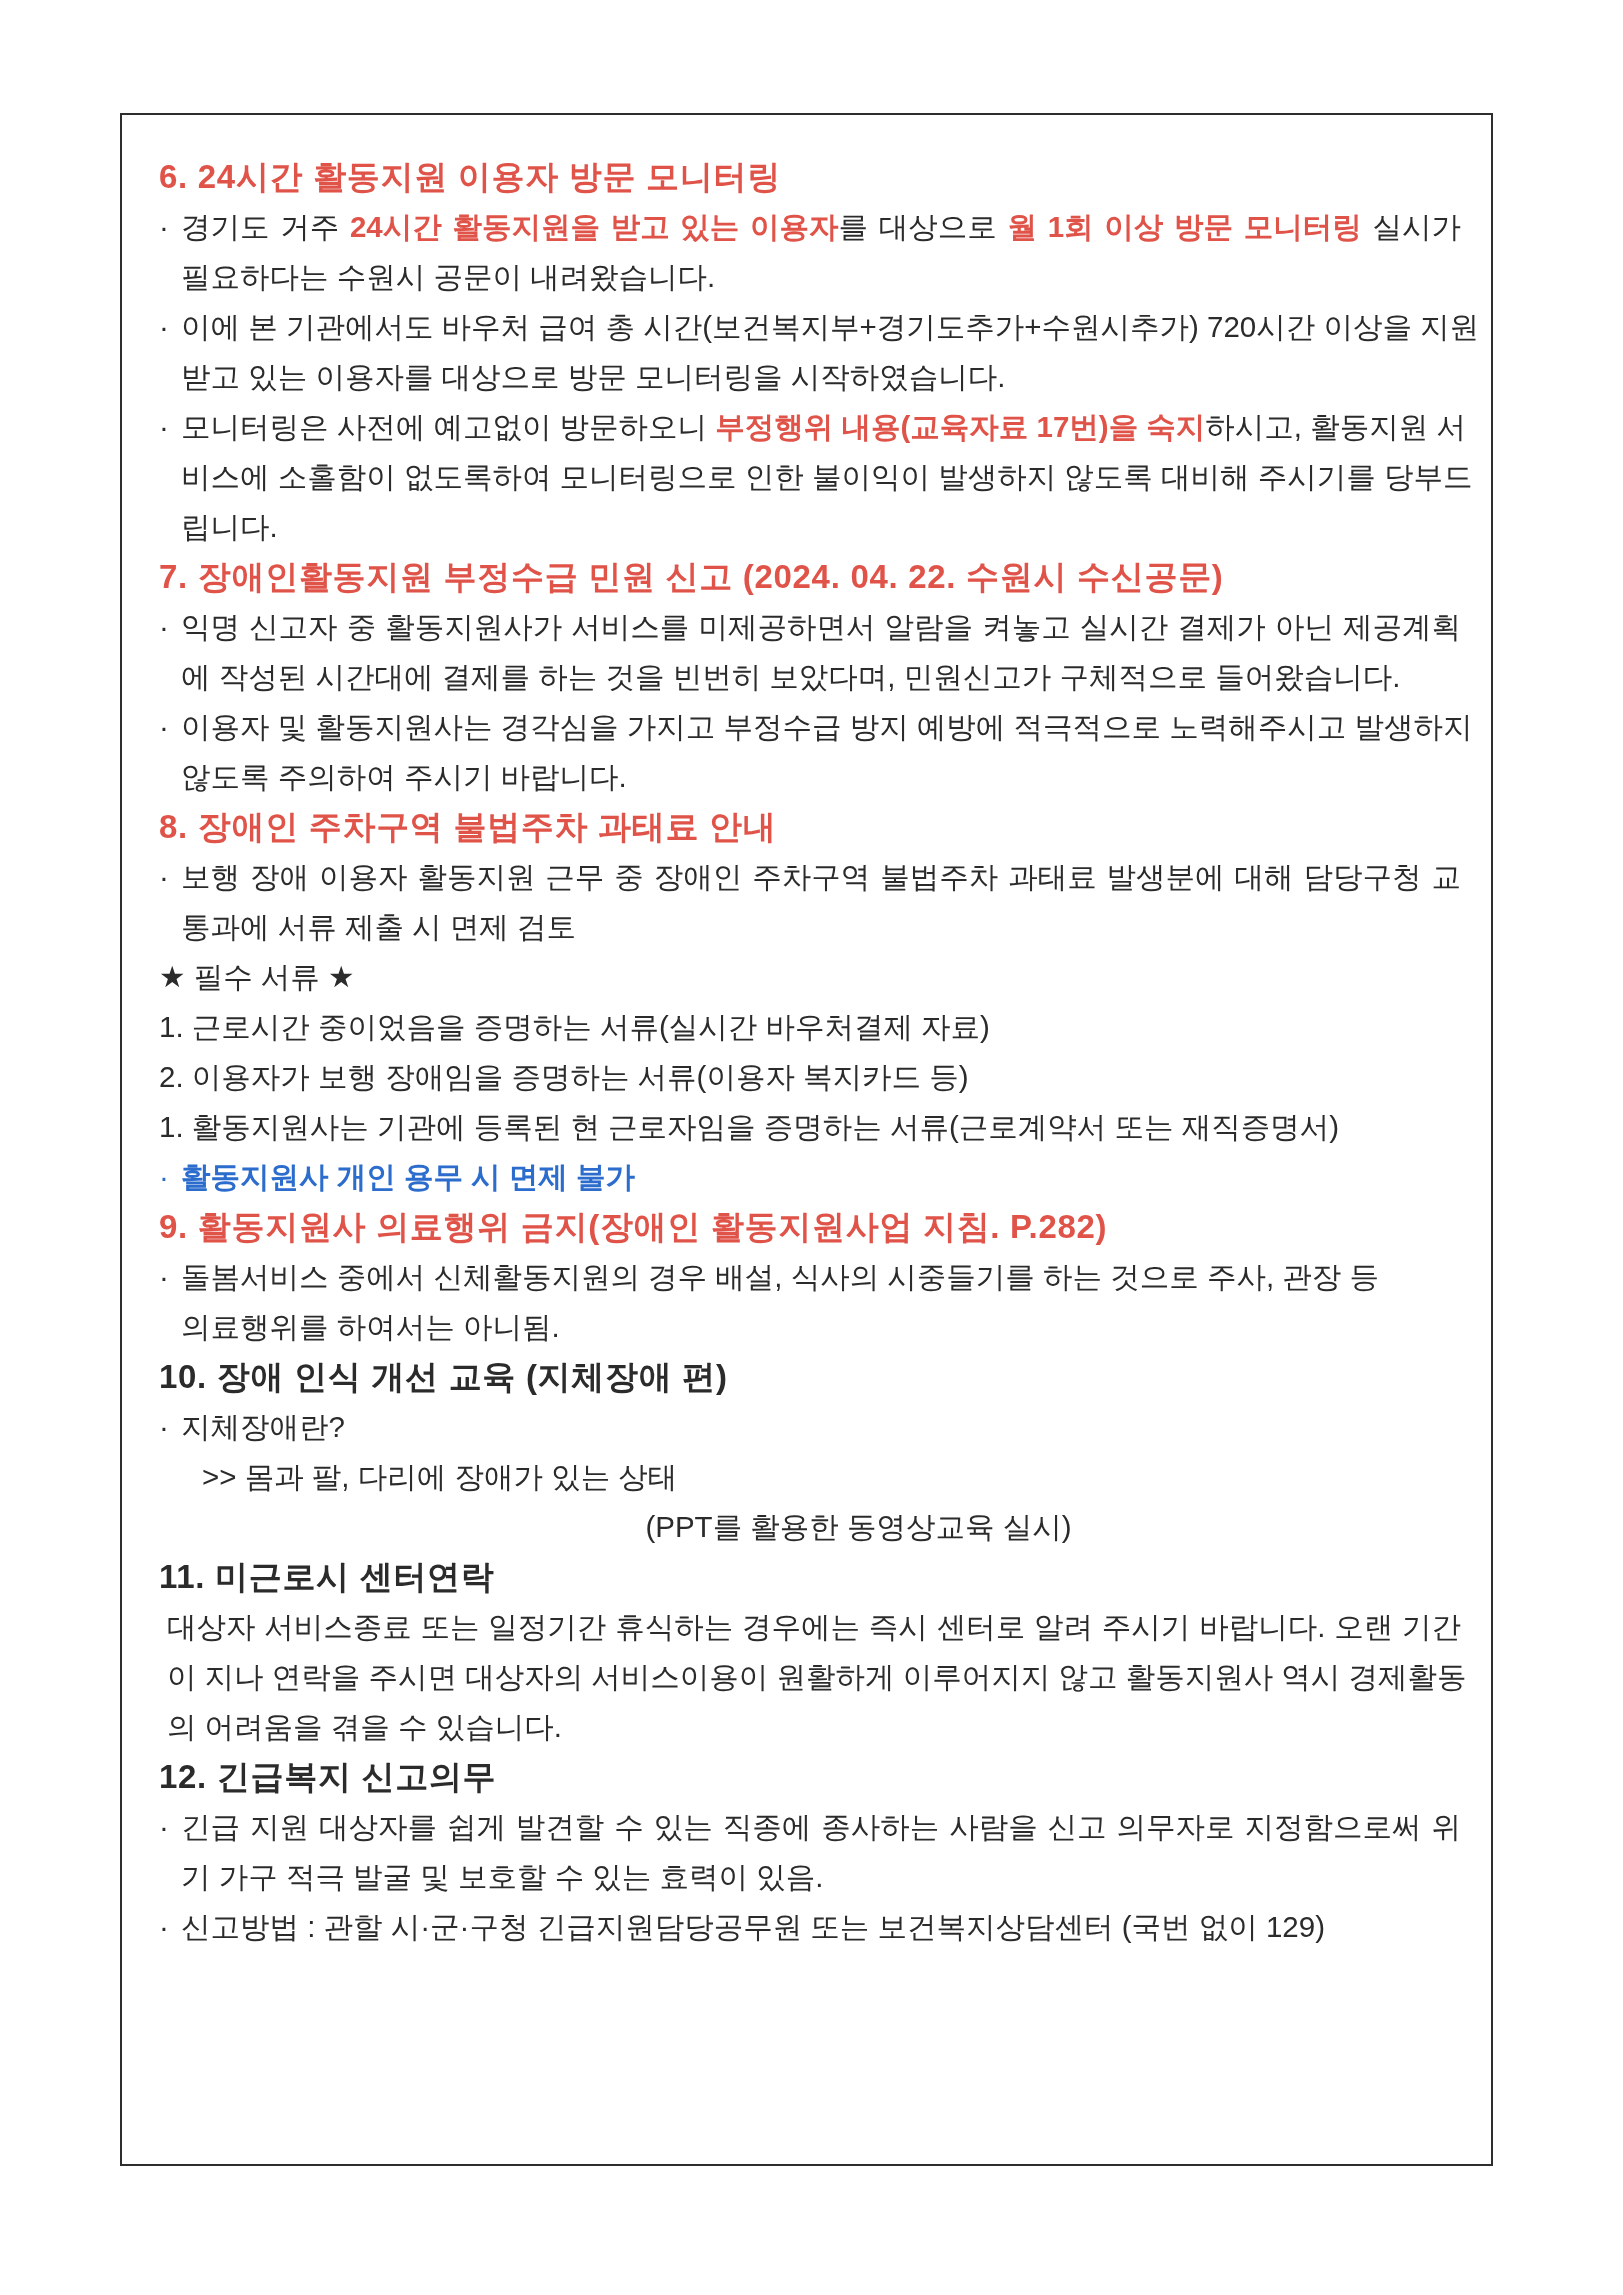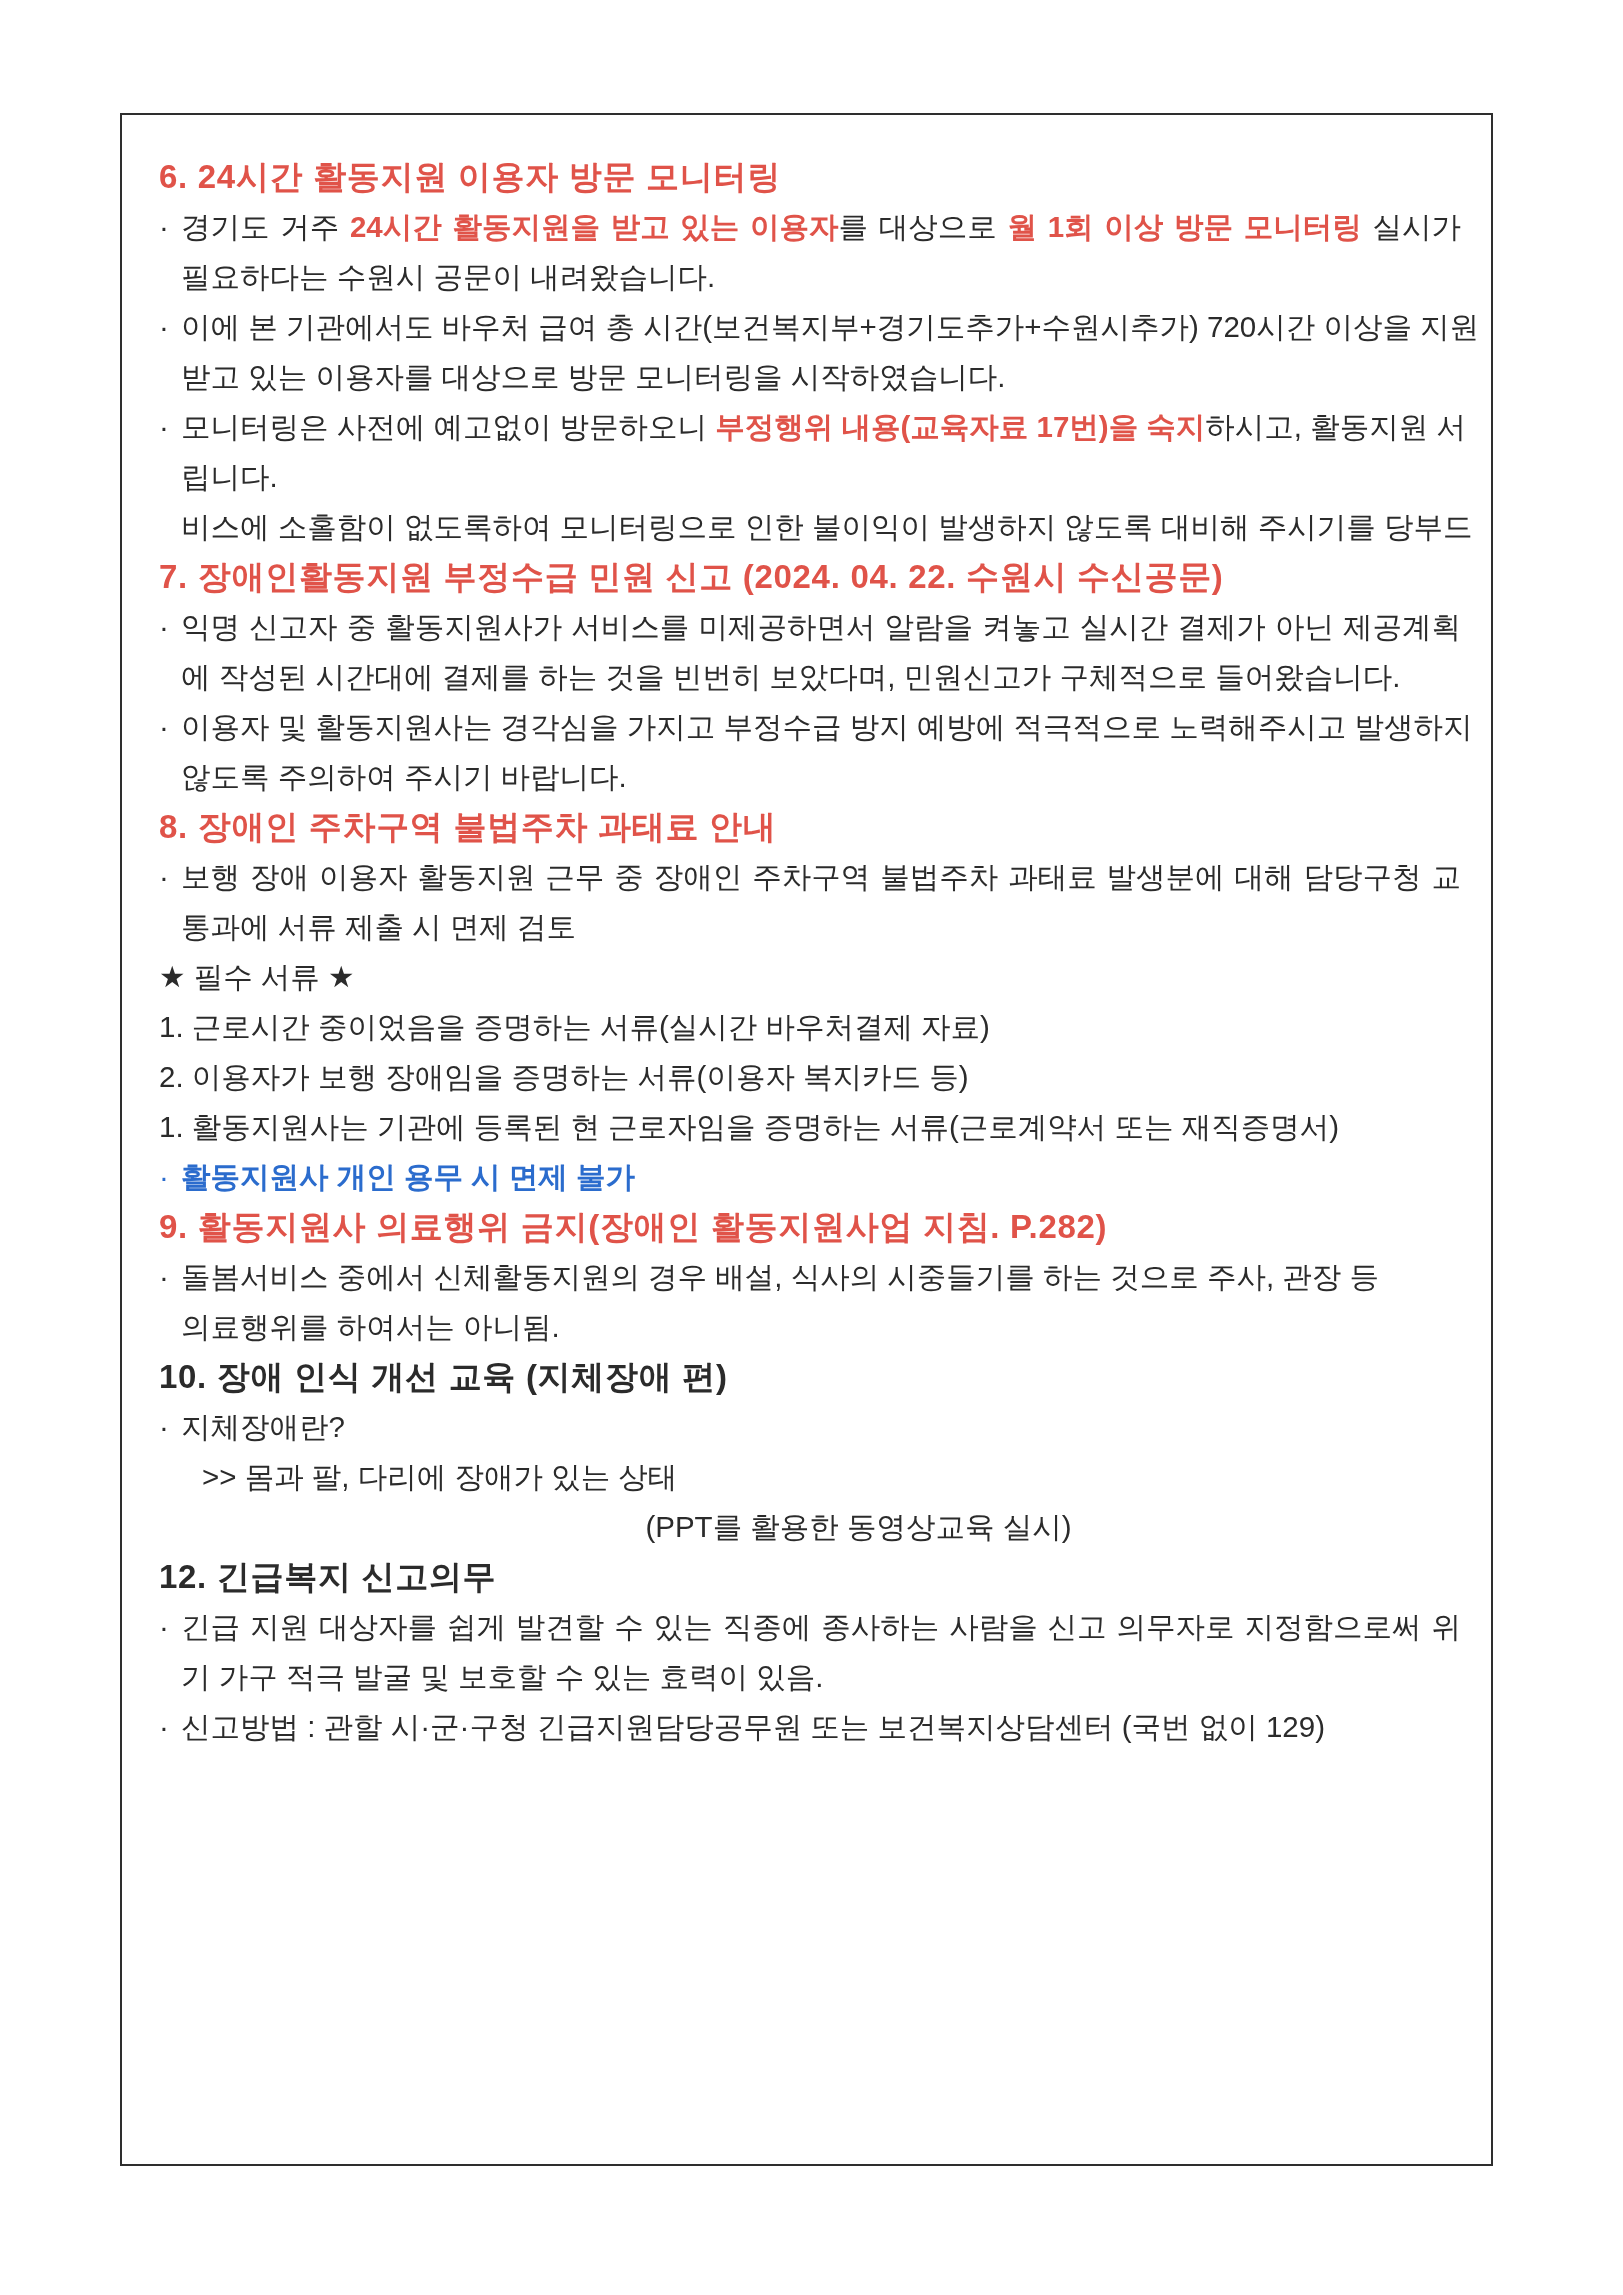--- a/index.html
+++ b/index.html
@@ -71,22 +71,22 @@
 
 <div class="page">
   <div class="content-box">
       <section class="doc-section">
         <div class="section-heading red">6. 24시간 활동지원 이용자 방문 모니터링</div>
         <div class="line bullet full"><span class="bullet-dot">·</span><span class="run plain">경기도 거주 </span><span class="run red">24시간 활동지원을 받고 있는 이용자</span><span class="run plain">를 대상으로 </span><span class="run red">월 1회 이상 방문 모니터링</span><span class="run plain"> 실시가</span></div>
         <div class="line cont"><span class="run plain">필요하다는 수원시 공문이 내려왔습니다.</span></div>
         <div class="line bullet full"><span class="bullet-dot">·</span><span class="run plain">이에 본 기관에서도 바우처 급여 총 시간(보건복지부+경기도추가+수원시추가) 720시간 이상을 지원</span></div>
         <div class="line cont"><span class="run plain">받고 있는 이용자를 대상으로 방문 모니터링을 시작하였습니다.</span></div>
         <div class="line bullet full"><span class="bullet-dot">·</span><span class="run plain">모니터링은 사전에 예고없이 방문하오니 </span><span class="run red">부정행위 내용(교육자료 17번)을 숙지</span><span class="run plain">하시고, 활동지원 서</span></div>
+        <div class="line cont full"><span class="run plain">비스에 소홀함이 없도록하여 모니터링으로 인한 불이익이 발생하지 않도록 대비해 주시기를 당부드</span></div>
         <div class="line cont"><span class="run plain">립니다.</span></div>
-        <div class="line cont full"><span class="run plain">비스에 소홀함이 없도록하여 모니터링으로 인한 불이익이 발생하지 않도록 대비해 주시기를 당부드</span></div>
       </section>
       <section class="doc-section">
         <div class="section-heading red">7. 장애인활동지원 부정수급 민원 신고 (2024. 04. 22. 수원시 수신공문)</div>
         <div class="line bullet full"><span class="bullet-dot">·</span><span class="run plain">익명 신고자 중 활동지원사가 서비스를 미제공하면서 알람을 켜놓고 실시간 결제가 아닌 제공계획</span></div>
         <div class="line cont"><span class="run plain">에 작성된 시간대에 결제를 하는 것을 빈번히 보았다며, 민원신고가 구체적으로 들어왔습니다.</span></div>
         <div class="line bullet full"><span class="bullet-dot">·</span><span class="run plain">이용자 및 활동지원사는 경각심을 가지고 부정수급 방지 예방에 적극적으로 노력해주시고 발생하지</span></div>
         <div class="line cont"><span class="run plain">않도록 주의하여 주시기 바랍니다.</span></div>
       </section>
       <section class="doc-section">
         <div class="section-heading red">8. 장애인 주차구역 불법주차 과태료 안내</div>
@@ -103,20 +103,26 @@
         <div class="line bullet"><span class="bullet-dot">·</span><span class="run plain">돌봄서비스 중에서 신체활동지원의 경우 배설, 식사의 시중들기를 하는 것으로 주사, 관장 등</span></div>
         <div class="line cont"><span class="run plain">의료행위를 하여서는 아니됨.</span></div>
       </section>
       <section class="doc-section">
         <div class="section-heading black">10. 장애 인식 개선 교육 (지체장애 편)</div>
         <div class="line bullet"><span class="bullet-dot">·</span><span class="run plain">지체장애란?</span></div>
         <div class="line arrow"><span class="run plain">&gt;&gt; 몸과 팔, 다리에 장애가 있는 상태</span></div>
         <div class="line paren"><span class="run plain">(PPT를 활용한 동영상교육 실시)</span></div>
       </section>
       <section class="doc-section">
+        <div class="section-heading black">11. 미근로시 센터연락</div>
+        <div class="line para full"><span class="run plain">대상자 서비스종료 또는 일정기간 휴식하는 경우에는 즉시 센터로 알려 주시기 바랍니다. 오랜 기간</span></div>
+        <div class="line para full"><span class="run plain">이 지나 연락을 주시면 대상자의 서비스이용이 원활하게 이루어지지 않고 활동지원사 역시 경제활동</span></div>
+        <div class="line para"><span class="run plain">의 어려움을 겪을 수 있습니다.</span></div>
+      </section>
+      <section class="doc-section">
         <div class="section-heading black">12. 긴급복지 신고의무</div>
         <div class="line bullet full"><span class="bullet-dot">·</span><span class="run plain">긴급 지원 대상자를 쉽게 발견할 수 있는 직종에 종사하는 사람을 신고 의무자로 지정함으로써 위</span></div>
         <div class="line cont"><span class="run plain">기 가구 적극 발굴 및 보호할 수 있는 효력이 있음.</span></div>
         <div class="line bullet"><span class="bullet-dot">·</span><span class="run plain">신고방법 : 관할 시·군·구청 긴급지원담당공무원 또는 보건복지상담센터 (국번 없이 129)</span></div>
       </section>
     </div>
 </div>
 
 
 </body></html>

